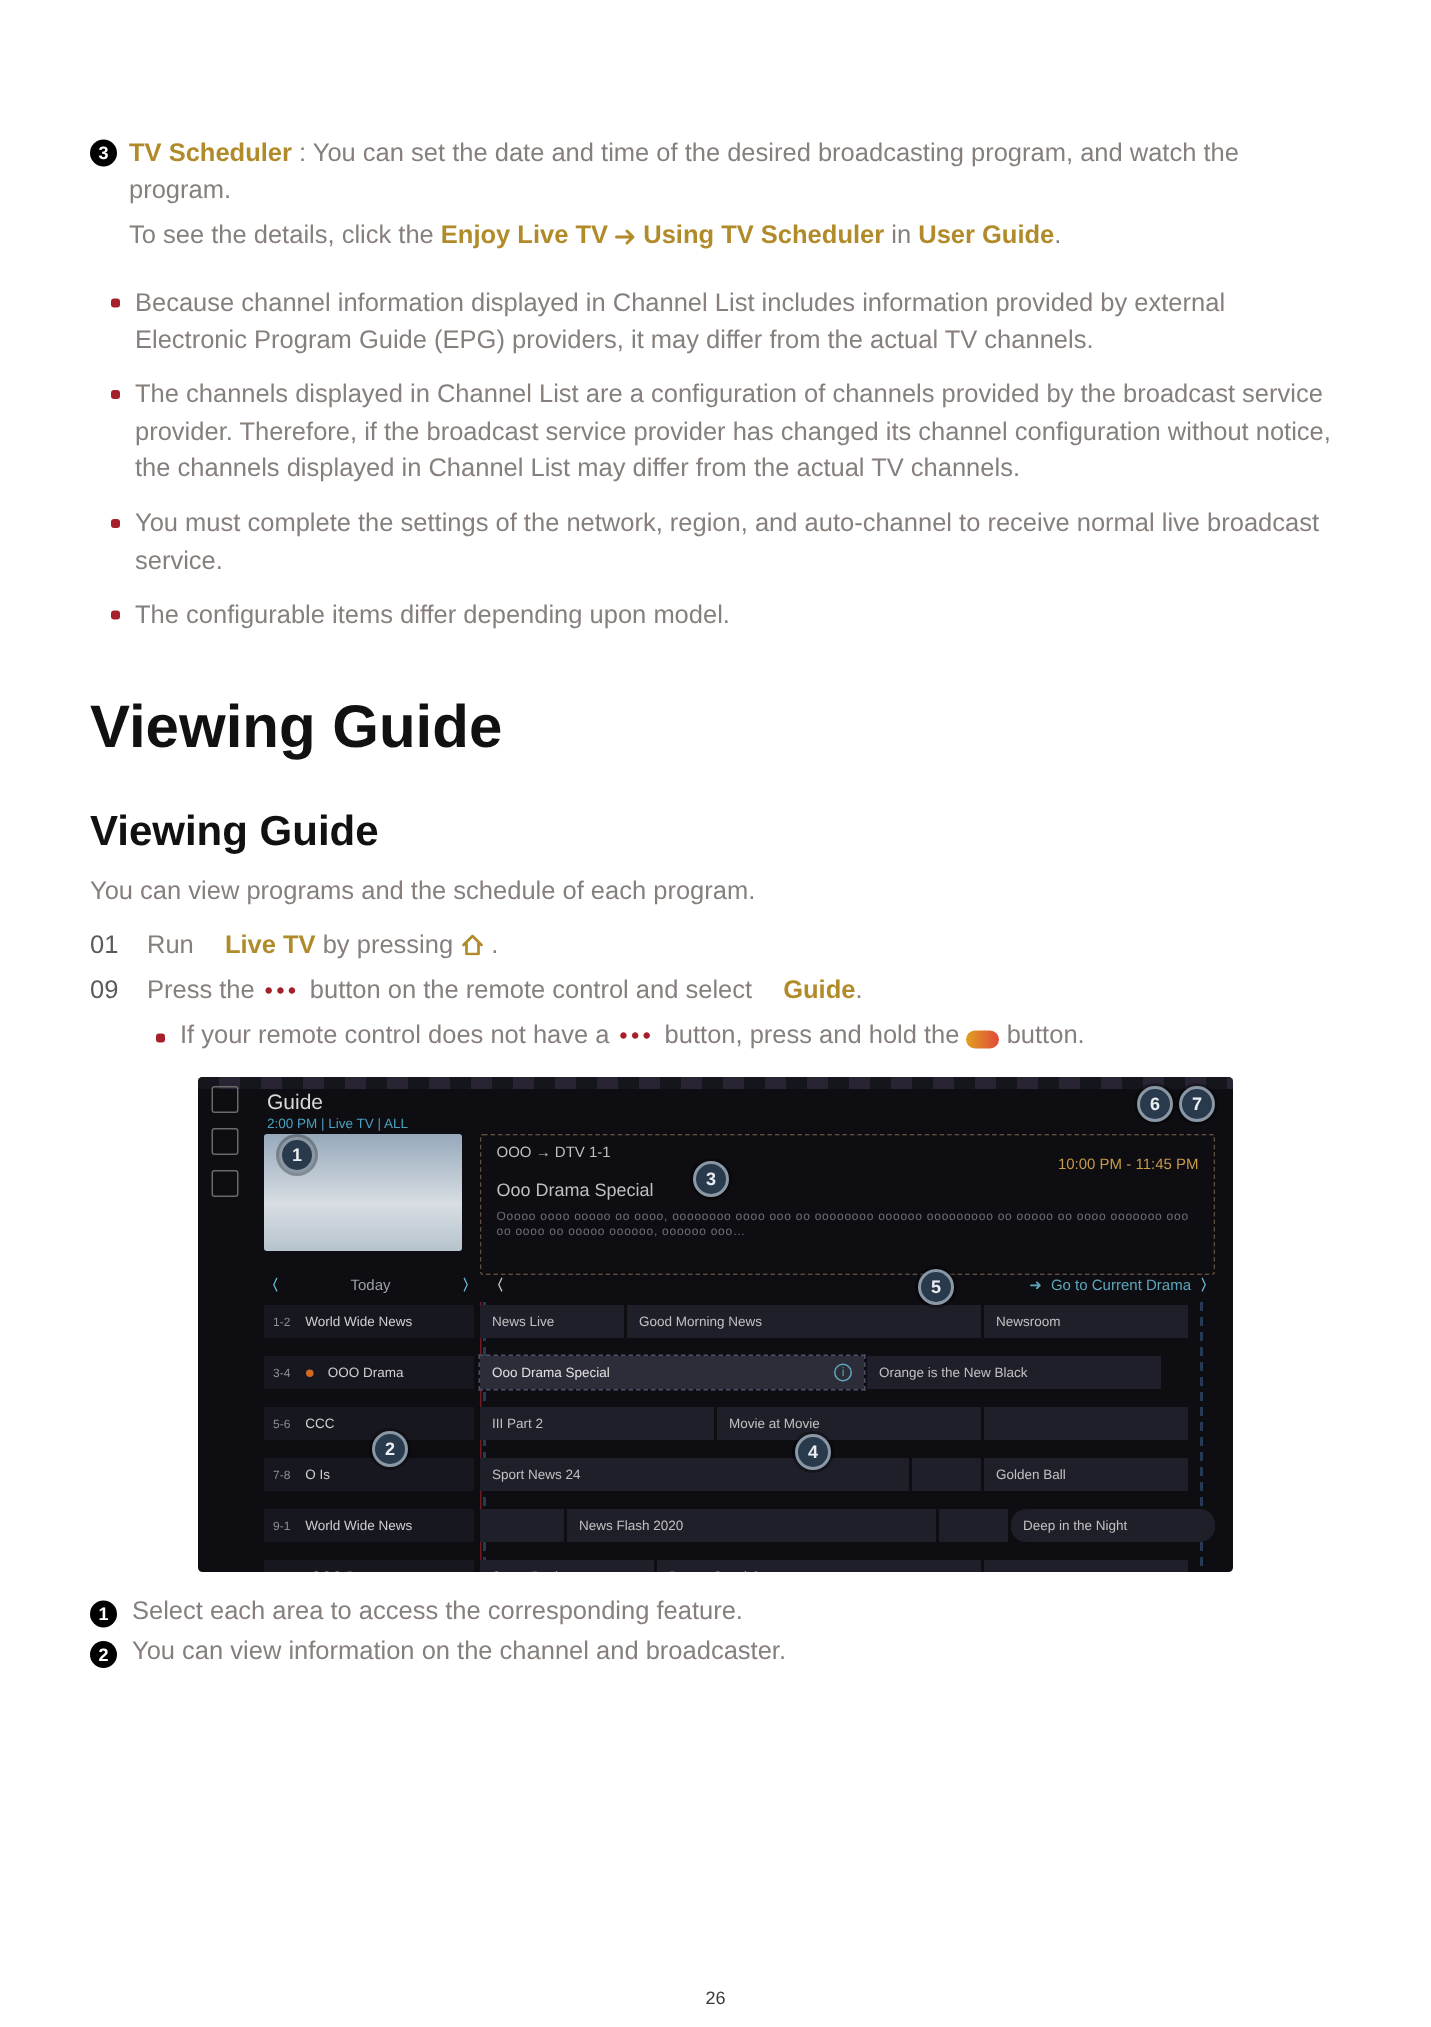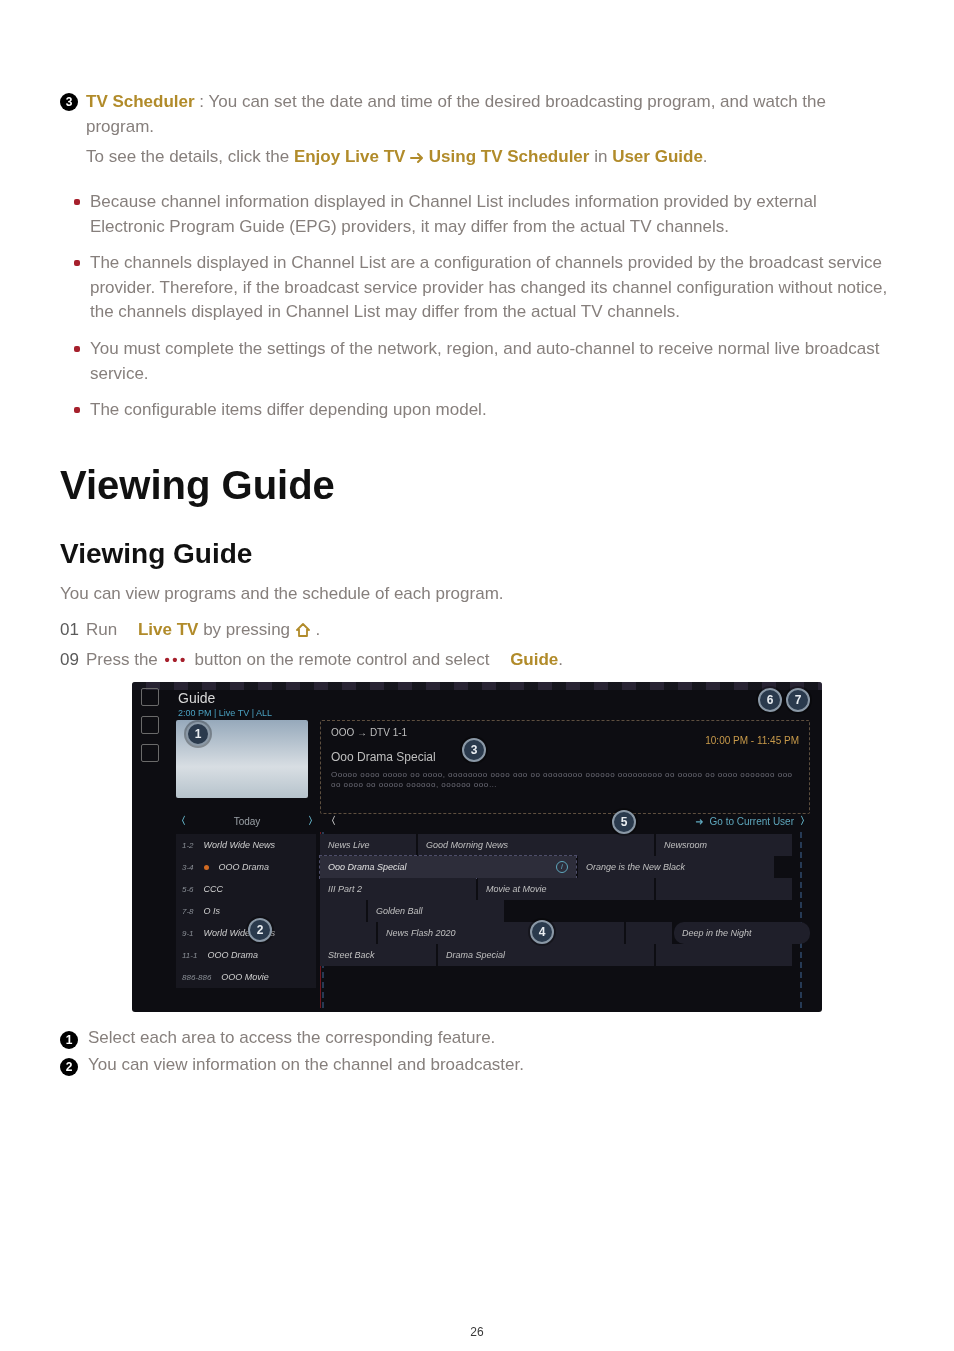--- a/index.html
+++ b/index.html
@@ -110,20 +110,21 @@
     margin: 0 0 16px 0;
   }
 
   
   .steps {
     margin: 0;
     padding: 0;
   }
   .step {
     display: flex;
+    gap: 12px;
     font-size: 17px;
     color: var(--text);
     margin-bottom: 10px;
   }
   .step-num {
     color: #5a5a5a;
     font-weight: 500;
     min-width: 26px;
   }
   .step-body { flex: 1; }
@@ -249,22 +250,21 @@
   .chev { color: #6ac0d6; font-weight: bold; }
   .chev.white { color: #d0d0d0; }
 
   
   .grid {
     position: absolute;
     left: 44px; right: 8px; top: 152px; bottom: 4px;
     display: grid;
     grid-template-columns: 140px 1fr;
     grid-auto-rows: 22px;
-    gap: 0 4px;
-    font-style: italic;
+    gap: 12px 4px;
   }
   .ch-cell {
     background: #17171f;
     display: flex; align-items: center; gap: 6px;
     padding: 0 6px;
     color: #9aa0a6; font-size: 9px;
   }
   .ch-cell .cn { color: #8a8f96; font-size: 8px; margin-right: 4px; }
   .ch-cell .cname { color: #cfcfcf; }
   .ch-cell.with-dot .dot {
@@ -391,20 +391,27 @@
     <div class="step">
       <div class="step-num">09</div>
       <div class="step-body">
         <span>Press the </span>
         <span class="dots-icon">•••</span>
         <span> button on the remote control and select </span>
         <span class="inline-accent">Guide</span><span>.</span>
       </div>
     </div>
 
+    <div class="step-sub">
+      <span>If your remote control does not have a </span>
+      <span class="dots-icon">•••</span>
+      <span> button, press and hold the </span>
+      <span class="pill-icon"></span>
+      <span> button.</span>
+    </div>
   </div>
 
   <div class="guide-shot">
     <div class="shot">
       <div class="top-strip"></div>
 
       <div class="left-rail">
         <div class="rail-ic"></div>
         <div class="rail-ic"></div>
         <div class="rail-ic"></div>
@@ -431,21 +438,21 @@
         <div class="day-left">
           <span class="chev">〈</span>
           <span>Today</span>
           <span class="chev">〉</span>
         </div>
         <div style="flex:1;display:flex;align-items:center;">
           <span class="chev white" style="margin-left:8px;">〈</span>
         </div>
         <div class="day-right">
           <span style="color:#5ea7bd;">➜</span>
-          <span>Go to Current User</span>
+          <span>Go to Current Drama</span>
           <span class="chev">〉</span>
         </div>
       </div>
 
       <div class="vline"></div>
       <div class="dash-vert1"></div>
       <div class="dash-vert3"></div>
 
       <div class="grid" id="shot-grid">
           <div class="ch-cell">
@@ -473,20 +480,21 @@
           <div class="prog-row">
             <div class="prog" style="width: 140px;">III Part 2</div>
             <div class="prog" style="width: 160px;">Movie at Movie</div>
             <div class="prog" style="width: 120px;"></div>
           </div>
           <div class="ch-cell">
             <span class="cn">7-8</span>
             <span class="cname">O    Is</span>
           </div>
           <div class="prog-row">
+            <div class="prog" style="width: 270px;">Sport News 24</div>
             <div class="prog" style="width: 30px;"></div>
             <div class="prog" style="width: 120px;">Golden Ball</div>
           </div>
           <div class="ch-cell">
             <span class="cn">9-1</span>
             <span class="cname">World Wide News</span>
           </div>
           <div class="prog-row">
             <div class="prog" style="width: 40px;"></div>
             <div class="prog" style="width: 230px;">News Flash 2020</div>

